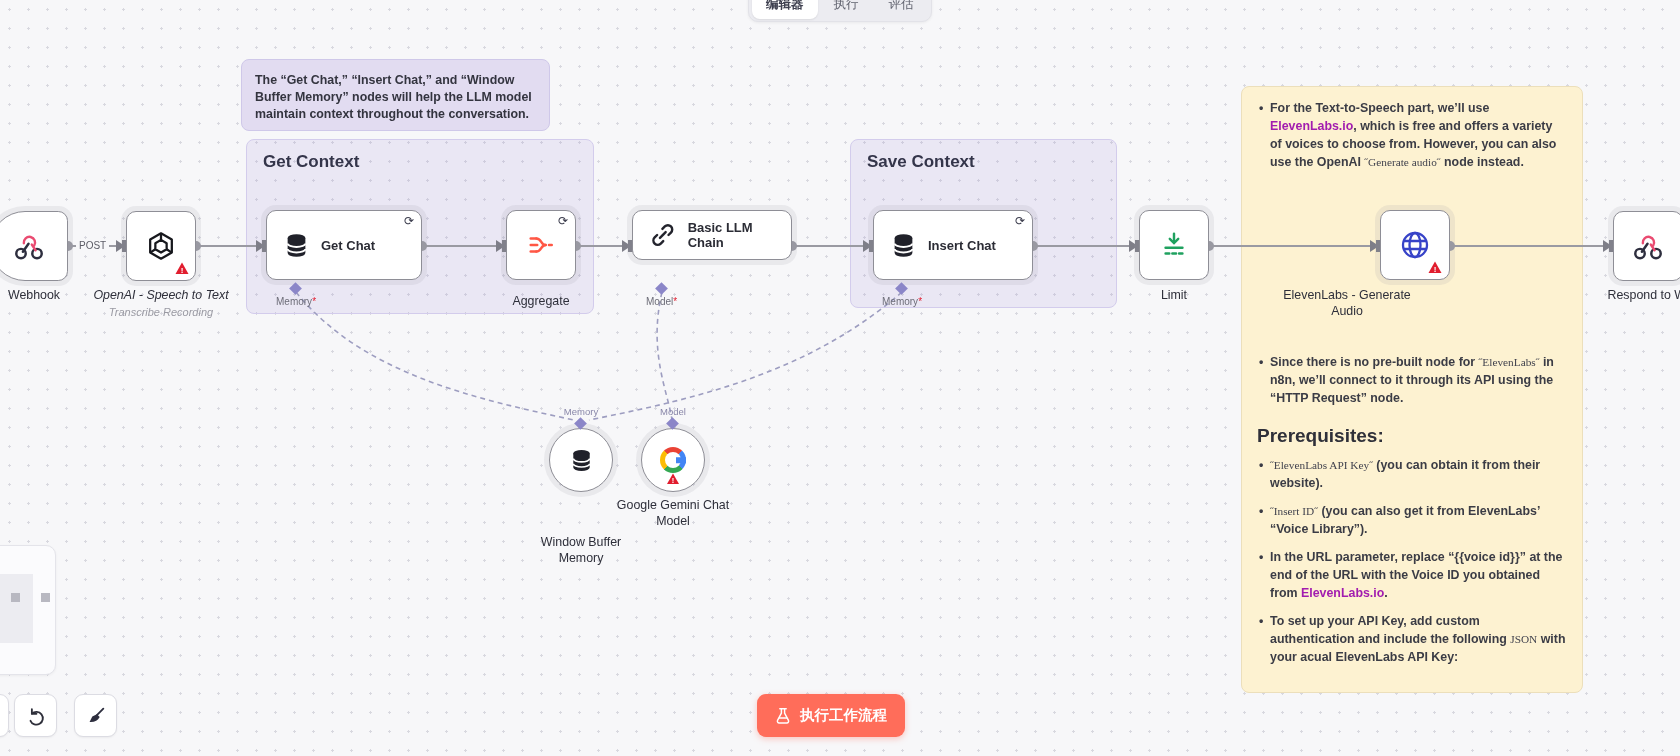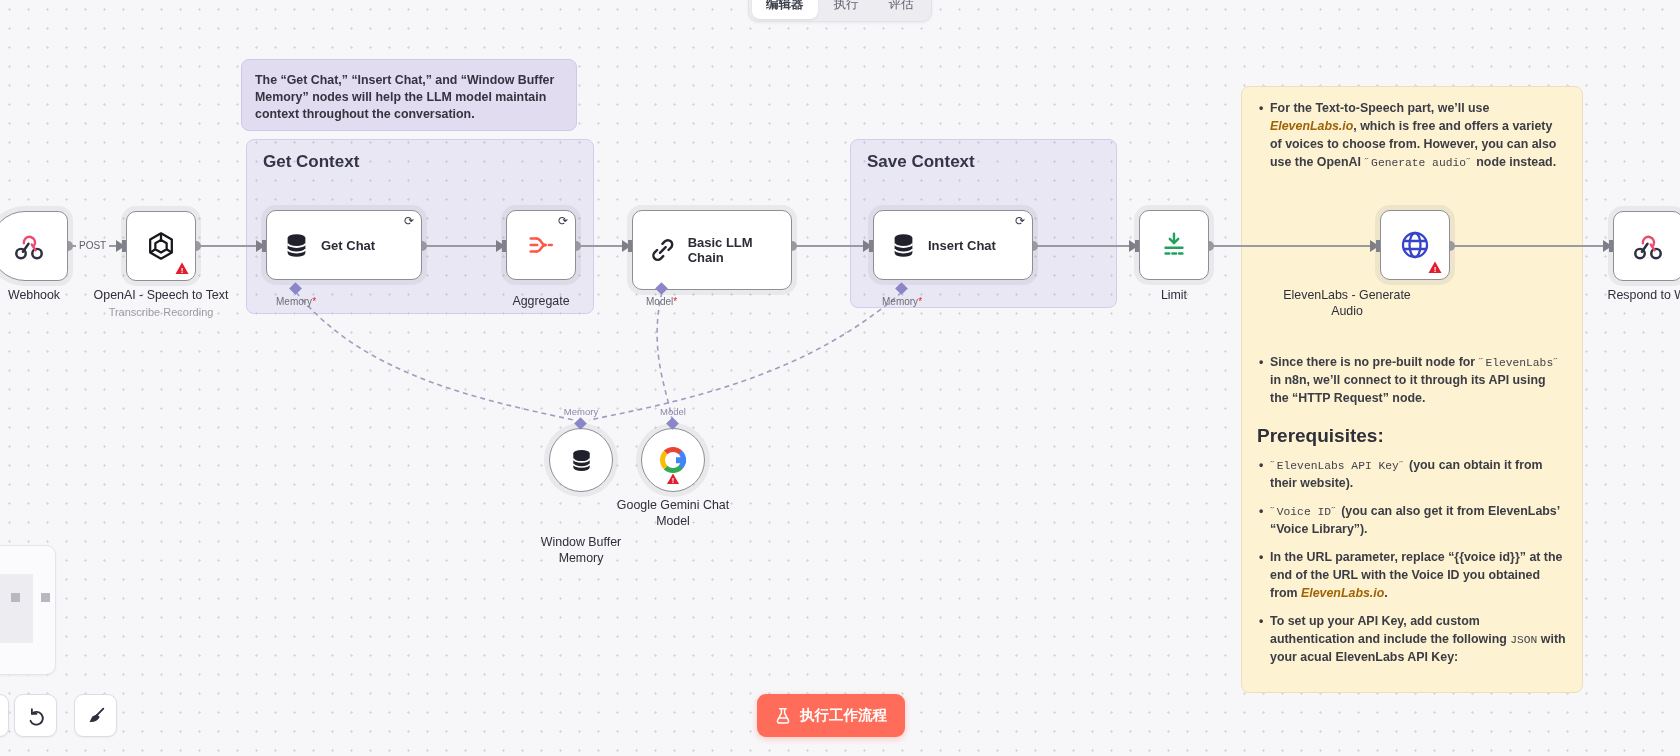--- a/index.html
+++ b/index.html
@@ -12,22 +12,22 @@
   
   .group-box { position:absolute; background:rgba(125,100,210,0.10); border:1px solid #d3ccec; border-radius:8px; z-index:1; }
   .group-box .group-title { padding:12px 16px; font-size:17px; font-weight:700; color:#34354a; }
   .comment-note { position:absolute; background:#e2dcf1; border:1px solid #cfc8e9; border-radius:8px; z-index:1;
     padding:12px 13px; font-size:12.4px; font-weight:700; color:#33343f; line-height:1.38; }
   .yellow-note { position:absolute; background:#fdf2d1; border:1px solid #ecdfbb; border-radius:8px; z-index:1;
     padding:13px 15px 0 15px; font-size:12.4px; font-weight:700; color:#3b3c45; line-height:1.45; overflow:hidden; }
   .yn-bullet { position:relative; padding-left:13px; margin-bottom:10px; }
   .yn-bullet::before { content:"•"; position:absolute; left:2px; top:0; }
   .yn-h1 { font-size:19px; font-weight:700; color:#2f3039; margin:14px 0 8px 0; }
-  .yn-link { color:#a16207; cursor:pointer;font-style:italic; }
-  .yn-code { font-family:Liberation Mono, monospace; font-weight:400; font-size:11.3px; color:#42434e; }
+  .yn-link { color:#a21caf; cursor:pointer; }
+  .yn-code { font-family:Liberation Serif, serif; font-weight:400; font-size:11.3px; color:#42434e; }
   .yn-spacer { height:172px; }
   
   .node { position:absolute; background:#ffffff; border:1.8px solid #8e8e96; border-radius:10px; z-index:3;
     box-shadow:0 0 0 5px rgba(150,150,162,0.14); display:flex; align-items:center; justify-content:center; }
   .node.wide { justify-content:flex-start; padding-left:16px; gap:11px; }
   .node.trigger { border-radius:36px 10px 10px 36px; }
   .node.round { border-radius:50%; }
   .node-label-in { font-size:13px; font-weight:700; color:#2b2c35; }
   .node-caption { position:absolute; z-index:3; font-size:12.4px; font-weight:500; color:#2e2f3a; text-align:center; line-height:1.25; }
   .node-subcaption { font-size:11px; color:#9a9aa3; font-weight:400; margin-top:2px; }
@@ -67,38 +67,38 @@
 
 <div id="canvas">
 
   <div class="group-box" style="left:246px; top:139px; width:348px; height:175px;">
     <div class="group-title">Get Context</div>
   </div>
   <div class="group-box" style="left:850px; top:139px; width:267px; height:169px;">
     <div class="group-title">Save Context</div>
   </div>
 
-  <div class="comment-note" style="left:241px; top:59px; width:336px; height:72px;">
+  <div class="comment-note" style="left:241px; top:59px; width:309px; height:72px;">
     <span>The “Get Chat,” “Insert Chat,” and “Window Buffer Memory” nodes will help the LLM model maintain context throughout the conversation.</span>
   </div>
 
   <div class="yellow-note" style="left:1241px; top:86px; width:342px; height:607px;">
     <div class="yn-bullet">
       <span>For the Text-to-Speech part, we’ll use </span><span class="yn-link">ElevenLabs.io</span><span>, which is free and offers a variety of voices to choose from. However, you can also use the OpenAI </span><span class="yn-code">˝Generate audio˝</span><span> node instead.</span>
     </div>
     <div class="yn-spacer"></div>
     <div class="yn-bullet">
       <span>Since there is no pre-built node for </span><span class="yn-code">˝ElevenLabs˝</span><span> in n8n, we’ll connect to it through its API using the “HTTP Request” node.</span>
     </div>
     <div class="yn-h1">Prerequisites:</div>
     <div class="yn-bullet">
       <span class="yn-code">˝ElevenLabs API Key˝</span><span> (you can obtain it from their website).</span>
     </div>
     <div class="yn-bullet">
-      <span class="yn-code">˝Voice ID˝</span><span> (you can also get it from ElevenLabs’ “Voice Library”).</span>
+      <span class="yn-code">˝Insert ID˝</span><span> (you can also get it from ElevenLabs’ “Voice Library”).</span>
     </div>
     <div class="yn-bullet">
       <span>In the URL parameter, replace “{{voice id}}” at the end of the URL with the Voice ID you obtained from </span><span class="yn-link">ElevenLabs.io</span><span>.</span>
     </div>
     <div class="yn-bullet">
       <span>To set up your API Key, add custom authentication and include the following </span><span class="yn-code">JSON</span><span> with your acual ElevenLabs API Key:</span>
     </div>
 
   </div>
 
@@ -168,21 +168,21 @@
         <path d="M17 3.5 L28.5 10 V24 L17 30.5 L5.5 24 V10 Z"></path>
         <path d="M17 10.5 L23 14 V20.5 L17 24 L11 20.5 V14 Z"></path>
         <path d="M17 3.5 V10.5 M28.5 24 L23 20.5 M5.5 24 L11 20.5"></path>
       </g>
     </svg>
     <svg class="warn" style="right:6px; bottom:5px;" width="14" height="13" viewBox="0 0 14 13">
       <path d="M7 0.5 L13.5 12 H0.5 Z" fill="#e11d2e"></path>
         <text x="7" y="10.5" font-size="8" fill="#ffffff" text-anchor="middle" font-weight="bold">!</text>
     </svg>
   </div>
-  <div class="node-caption" style="left:81px; top:288px; width:160px;">
+  <div class="node-caption" style="left:81px; top:288px; width:160px;font-style:italic;">
     <div>OpenAI - Speech to Text</div>
     <div class="node-subcaption">Transcribe Recording</div>
   </div>
 
   <div class="node wide" style="left:266px; top:210px; width:156px; height:70px;">
     <svg width="27" height="27" viewBox="0 0 32 32">
       <g fill="#20212a">
           <ellipse cx="16" cy="7" rx="10.5" ry="4.3"></ellipse>
           <path d="M5.5 7 v18 a10.5 4.3 0 0 0 21 0 V7 Z"></path>
         </g>
@@ -205,21 +205,21 @@
           <path d="M5 23 h6"></path>
         <path d="M11 9 c6 0 4.5 7 10 7"></path>
           <path d="M11 23 c6 0 4.5 -7 10 -7"></path>
         <path d="M24.5 16 h3"></path>
       </g>
     </svg>
     <span class="loop-icon">⟳</span>
   </div>
   <div class="node-caption" style="left:491px; top:294px; width:100px;">Aggregate</div>
 
-  <div class="node wide" style="left:632px; top:210px; width:160px; height:80px;">
+  <div class="node wide" style="left:632px; top:210px; width:160px; height:50px;">
     <svg width="28" height="28" viewBox="0 0 34 34">
       <g fill="none" stroke="#23242d" stroke-width="3" stroke-linecap="round">
         <path d="M13.5 20.5 L20.5 13.5"></path>
         <path d="M16.5 9.5 l3 -3 a5.3 5.3 0 0 1 7.5 7.5 l-3 3"></path>
         <path d="M17.5 24.5 l-3 3 a5.3 5.3 0 0 1 -7.5 -7.5 l3 -3"></path>
       </g>
     </svg>
     <span class="node-label-in">Basic LLM Chain</span>
   </div>
   <div class="port-diamond" style="left:657px; top:284px;"></div>

